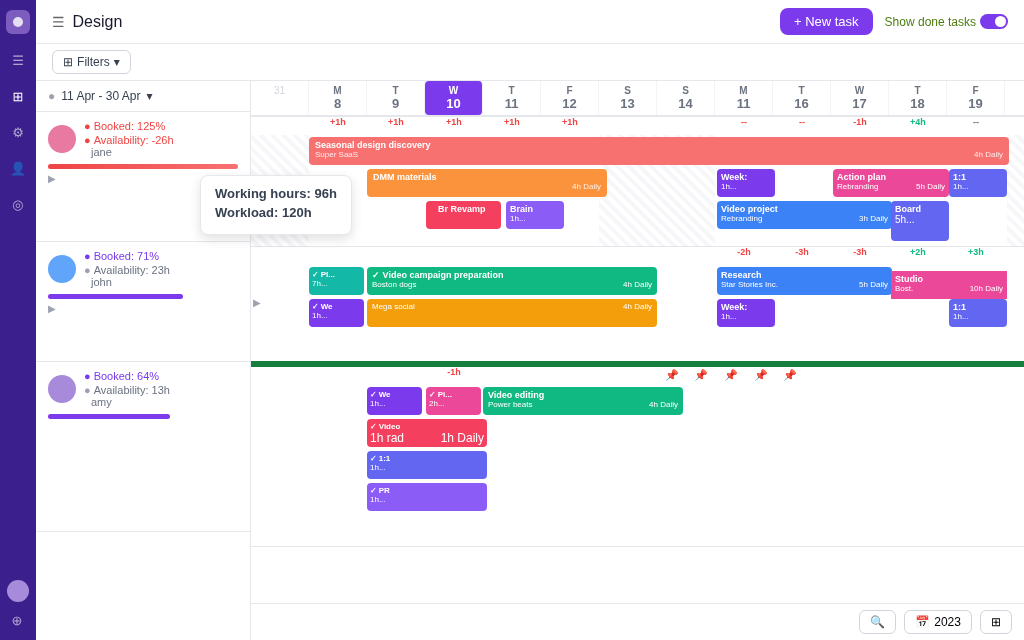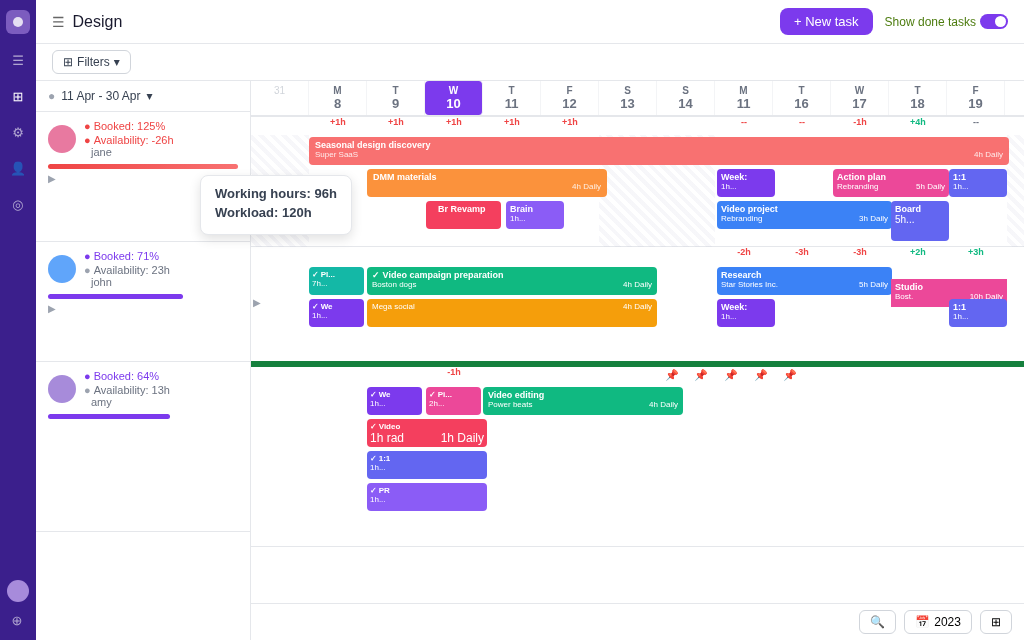--- a/index.html
+++ b/index.html
@@ -352,21 +352,21 @@
           <div style="position:absolute;top:20px;left:58px;width:55px;height:28px;background:#14b8a6;border-radius:4px;color:#fff;font-size:9px;padding:3px 3px;z-index:5;cursor:pointer;">
             <div style="font-weight:600;display:flex;align-items:center;gap:2px;font-size:8px;"><span>✓</span>Pl...</div>
             <div style="font-size:8px;">7h...</div>
           </div>
 
           <div style="position:absolute;top:20px;left:466px;width:175px;height:28px;background:#3b82f6;border-radius:4px;color:#fff;font-size:9px;padding:3px 4px;z-index:5;cursor:pointer;">
             <div style="font-weight:600;">Research</div>
             <div style="font-size:8px;">Star Stories Inc. <span style="float:right;">5h Daily</span></div>
           </div>
 
-          <div style="position:absolute;top:32px;left:640px;width:116px;height:28px;background:#ec4899;border-radius:0;color:#fff;font-size:9px;padding:3px 4px;z-index:5;cursor:pointer;">
+          <div style="position:absolute;top:24px;left:640px;width:116px;height:28px;background:#ec4899;border-radius:0;color:#fff;font-size:9px;padding:3px 4px;z-index:5;cursor:pointer;">
             <div style="font-weight:600;">Studio</div>
             <div style="font-size:8px;">Bost. <span style="float:right;">10h Daily</span></div>
           </div>
 
           <div style="position:absolute;top:52px;left:58px;width:55px;height:28px;background:#7c3aed;border-radius:4px;color:#fff;font-size:9px;padding:3px 3px;z-index:5;cursor:pointer;">
             <div style="font-weight:600;font-size:8px;display:flex;align-items:center;gap:2px;"><span>✓</span>We</div>
             <div style="font-size:8px;">1h...</div>
           </div>
 
           <div style="position:absolute;top:52px;left:116px;width:290px;height:28px;background:#f59e0b;border-radius:4px;color:#fff;font-size:9px;padding:3px 5px;z-index:5;cursor:pointer;">

